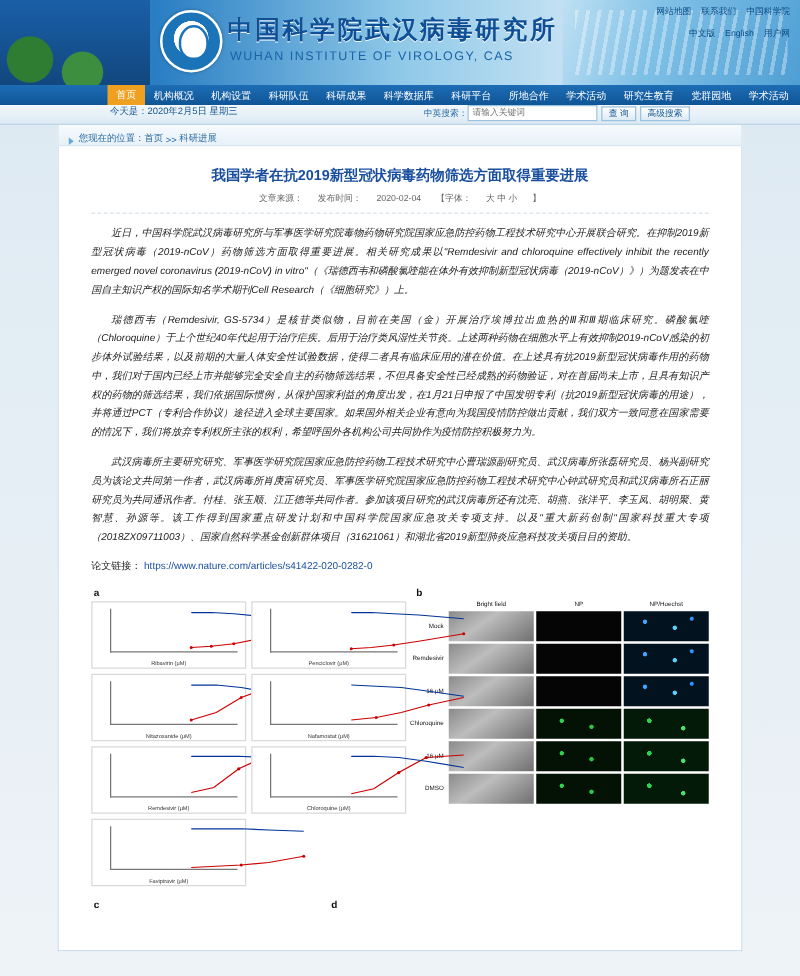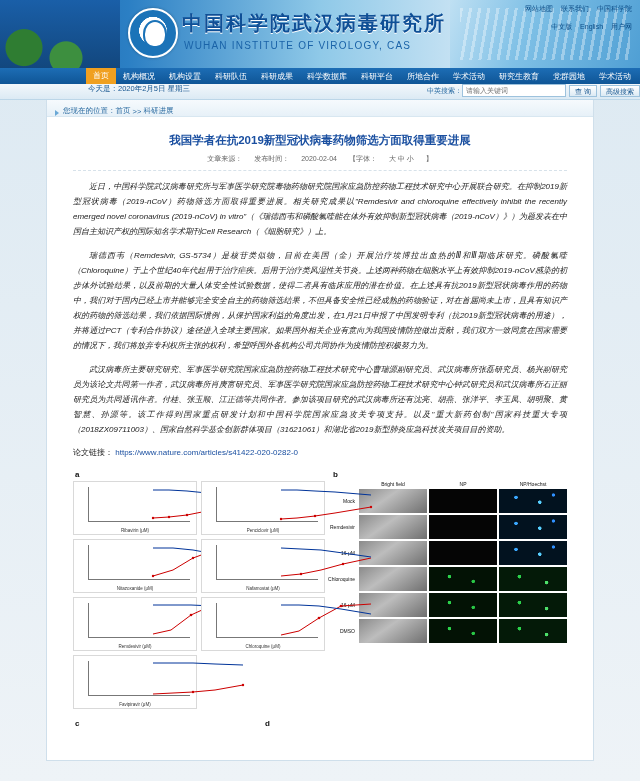--- a/index.html
+++ b/index.html
@@ -29,21 +29,21 @@
   .banner-links2{position:absolute;right:8px;top:22px;font-size:7px;color:#0c4c86;}
   .banner-links2 span{margin-left:6px;}
 
   
   .nav{height:16px;background:linear-gradient(#1d6db5,#0f5596);display:flex;align-items:center;padding-left:86px;}
   .nav .item{color:#fff;font-size:8px;padding:0 7px;white-space:nowrap;}
   .nav .item.active{background:#f0a020;color:#fff;height:16px;line-height:16px;}
 
   .subbar{height:15px;background:linear-gradient(#f2f7fb,#dceaf4);border-bottom:1px solid #bcd6e8;display:flex;align-items:flex-start;}
   .subbar .lab{font-size:7.5px;color:#15558f;padding-left:88px;}
-  .subbar .key{margin-left:auto;display:flex;align-items:center;}
+  .subbar .key{margin-left:auto;display:flex;align-items:center;padding-right:88px;}
   .keybox{font-size:7px;color:#2b6ca3;}
   .search-ip{width:96px;height:11px;border:1px solid #9dc2dd;background:#fff;font-size:7px;color:#888;padding:0 3px;line-height:11px;}
   .btn-mini{height:12px;border:1px solid #9dc2dd;background:linear-gradient(#fff,#dceaf4);font-size:7px;color:#15558f;padding:0 5px;line-height:11px;margin-left:3px;}
 
   
   .wrap{width:546px;margin:0 auto;background:#fff;border:1px solid #cfdfeb;border-top:none;min-height:660px;position:relative;}
   .crumb{height:16px;background:linear-gradient(#f6fafd,#e7f1f8);border-bottom:1px solid #d8e7f1;display:flex;align-items:flex-end;padding-left:8px;font-size:7.5px;color:#2a6aa0;}
   .crumb .arrow{display:inline-block;width:0;height:0;border-left:4px solid #6aa8d6;border-top:3px solid transparent;border-bottom:3px solid transparent;margin-right:4px;}
 
   .article{padding:10px 26px 20px 26px;}

